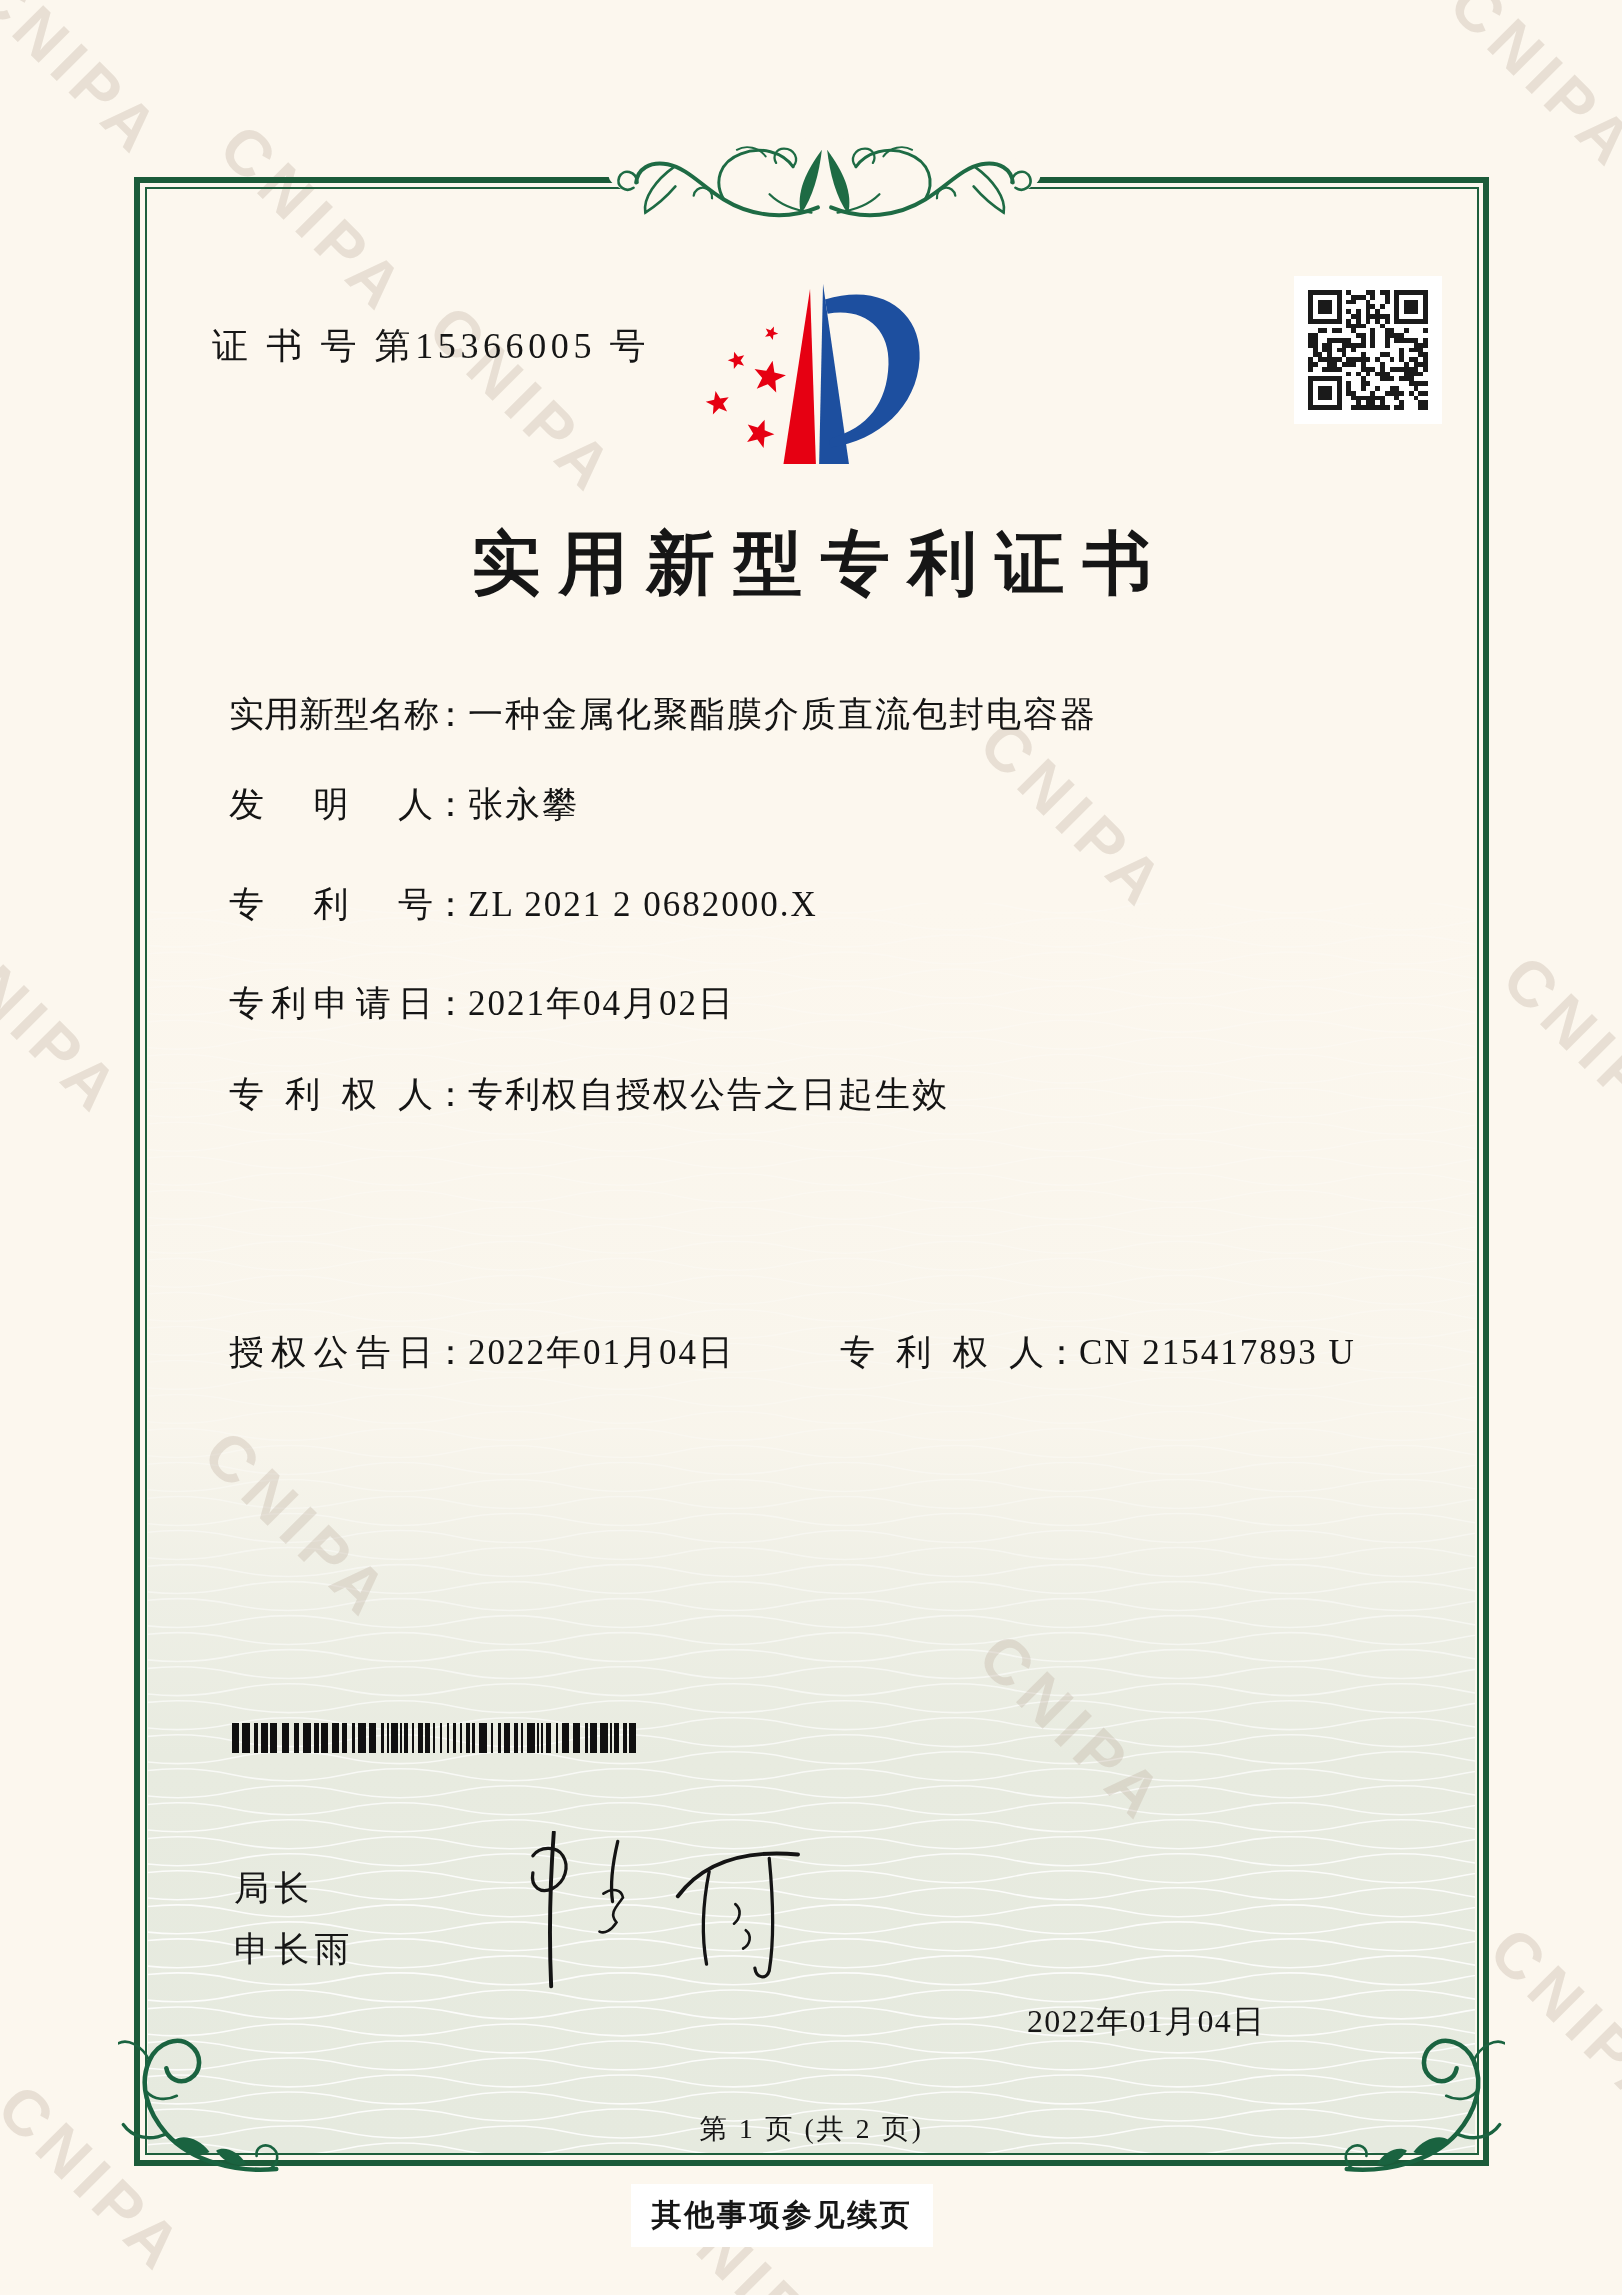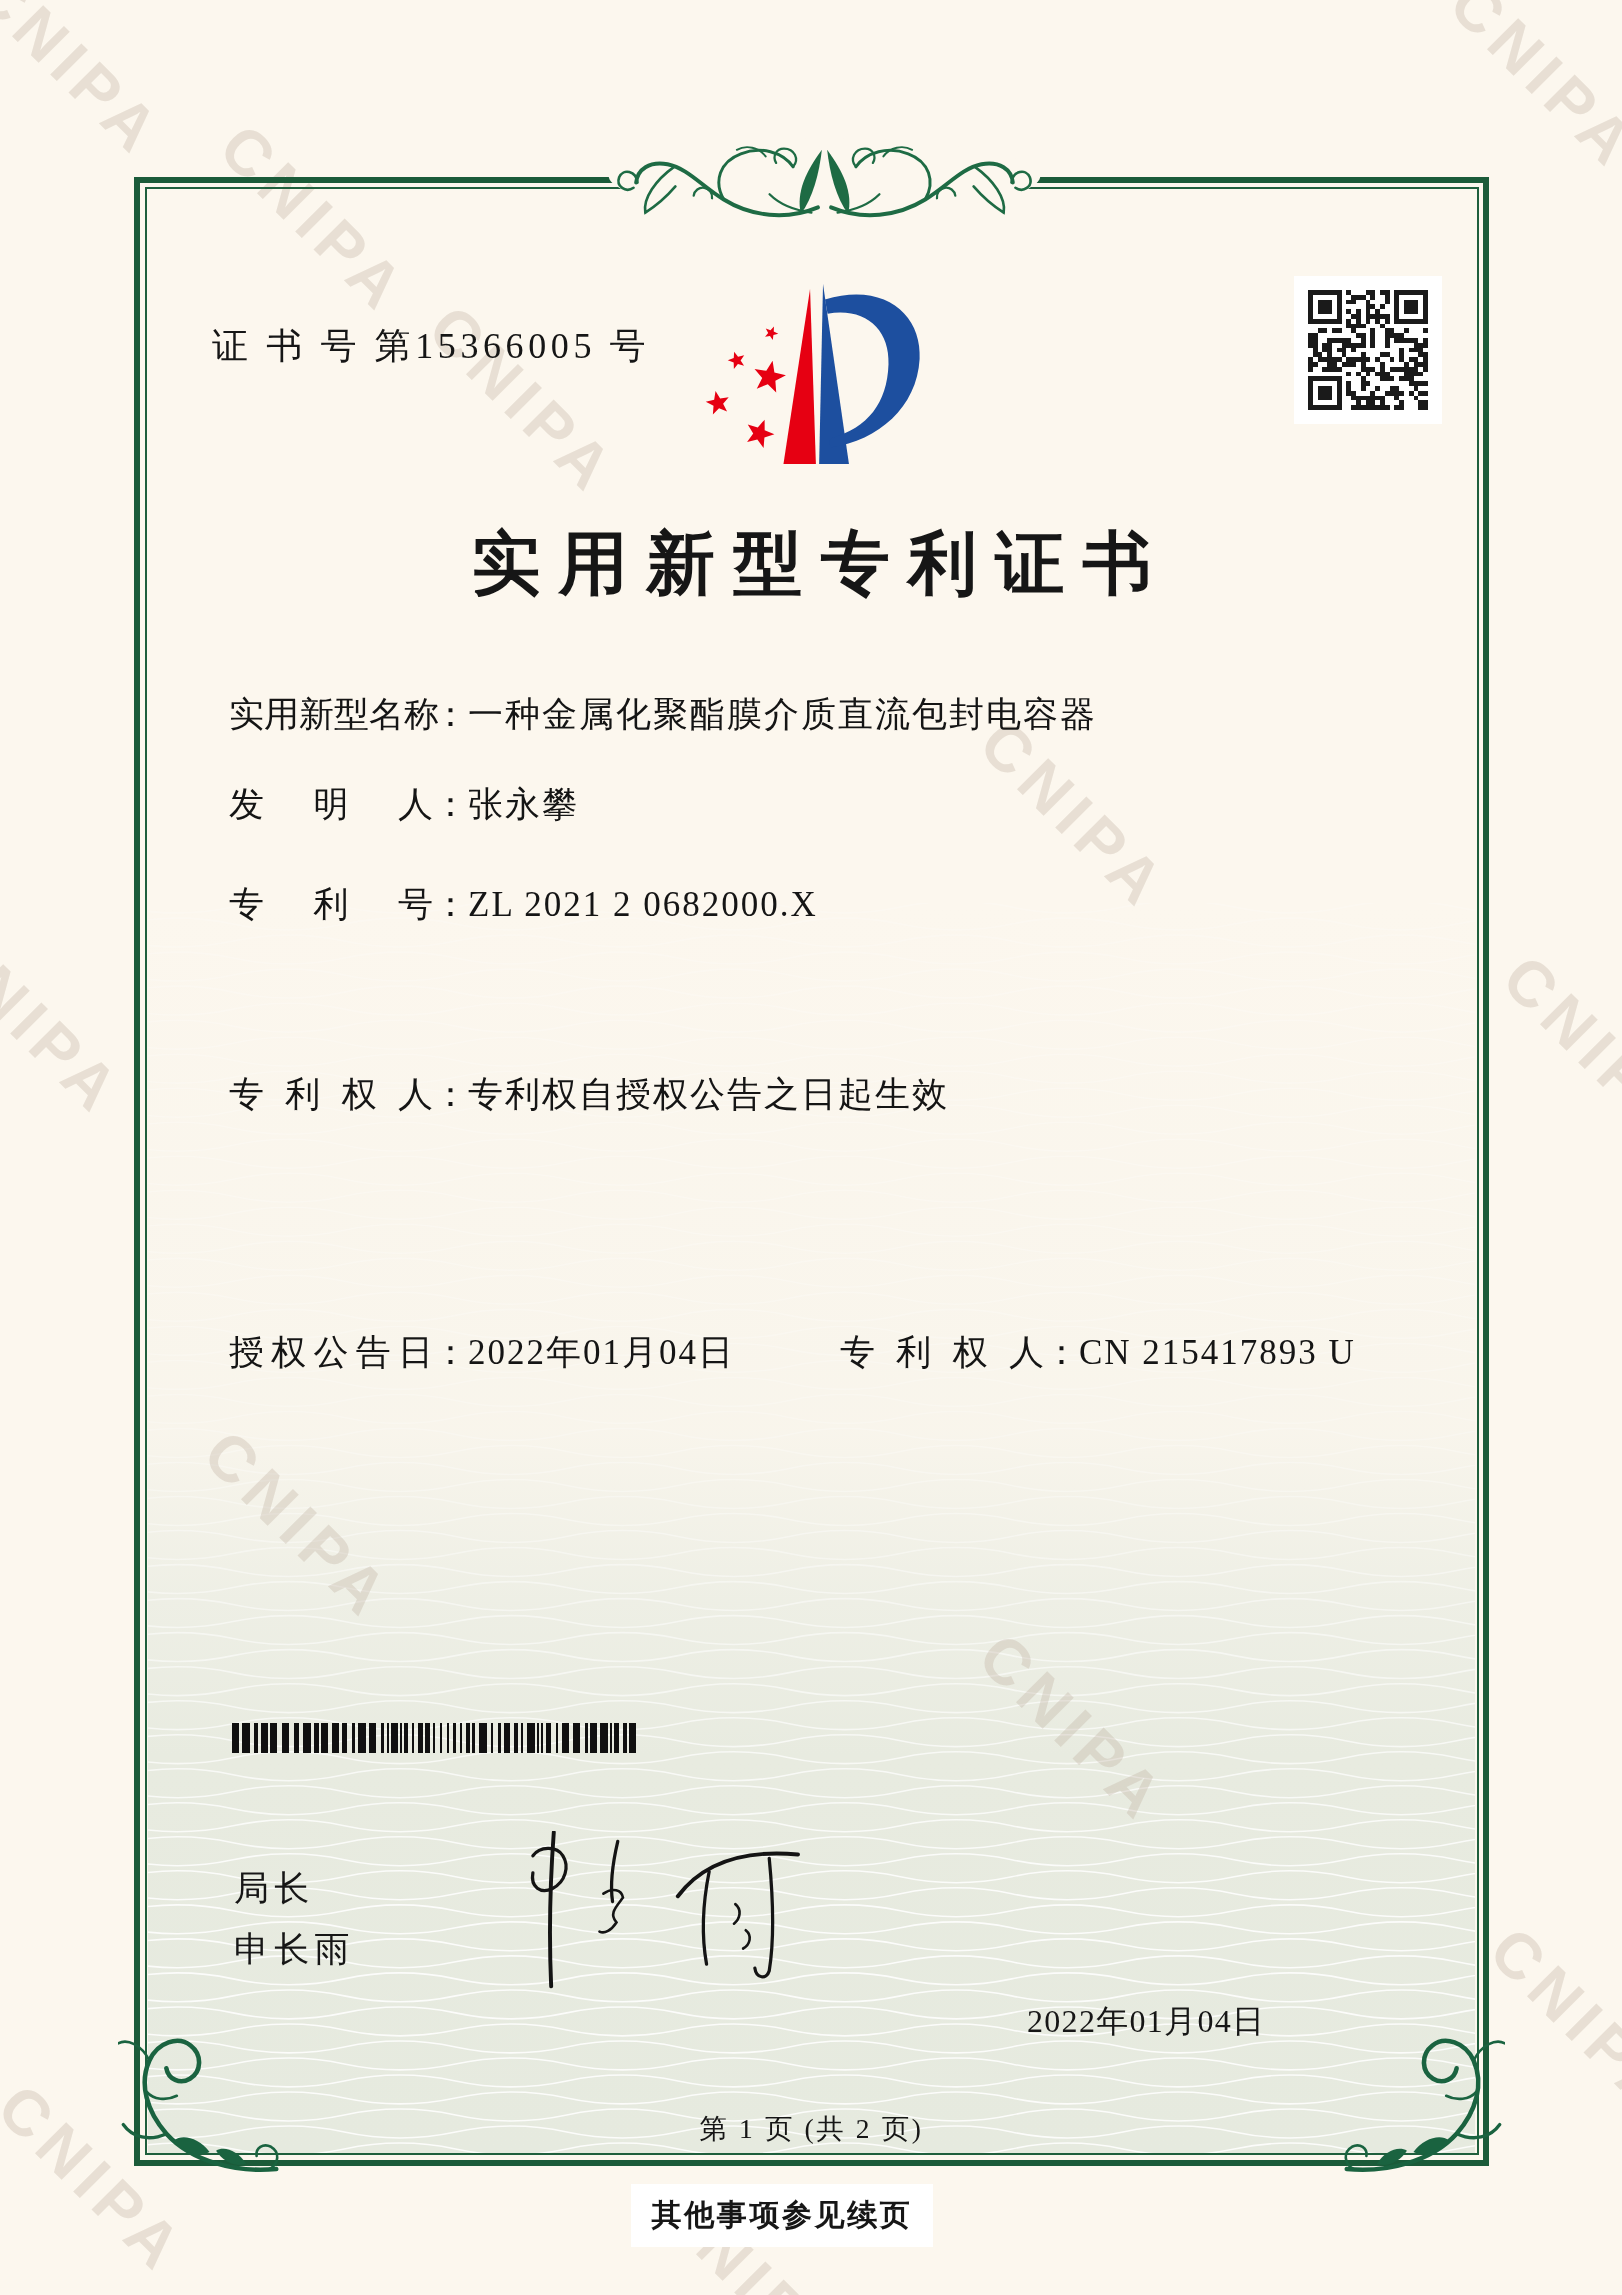--- a/index.html
+++ b/index.html
@@ -844,20 +844,23 @@
 
   <div class="row" style="top:691px">
     <span class="lbl">实用新型名称</span><span class="colon">：</span><span class="val">一种金属化聚酯膜介质直流包封电容器</span>
   </div>
   <div class="row" style="top:781px">
     <span class="lbl">发明人</span><span class="colon">：</span><span class="val">张永攀</span>
   </div>
   <div class="row" style="top:881px">
     <span class="lbl">专利号</span><span class="colon">：</span><span class="val">ZL 2021 2 0682000.X</span>
   </div>
+  <div class="row" style="top:980px">
+    <span class="lbl">专利申请日</span><span class="colon">：</span><span class="val">2021年04月02日</span>
+  </div>
   <div class="row" style="top:1071px">
     <span class="lbl">专利权人</span><span class="colon">：</span><span class="val">专利权自授权公告之日起生效</span>
   </div>
 
   <div class="row" style="top:1329px">
     <span>
       <span class="lbl">授权公告日</span><span class="colon">：</span><span class="val">2022年01月04日</span>
     </span>
     <span class="pair2">
       <span class="lbl">专利权人</span><span class="colon">：</span><span class="val">CN 215417893 U</span>

